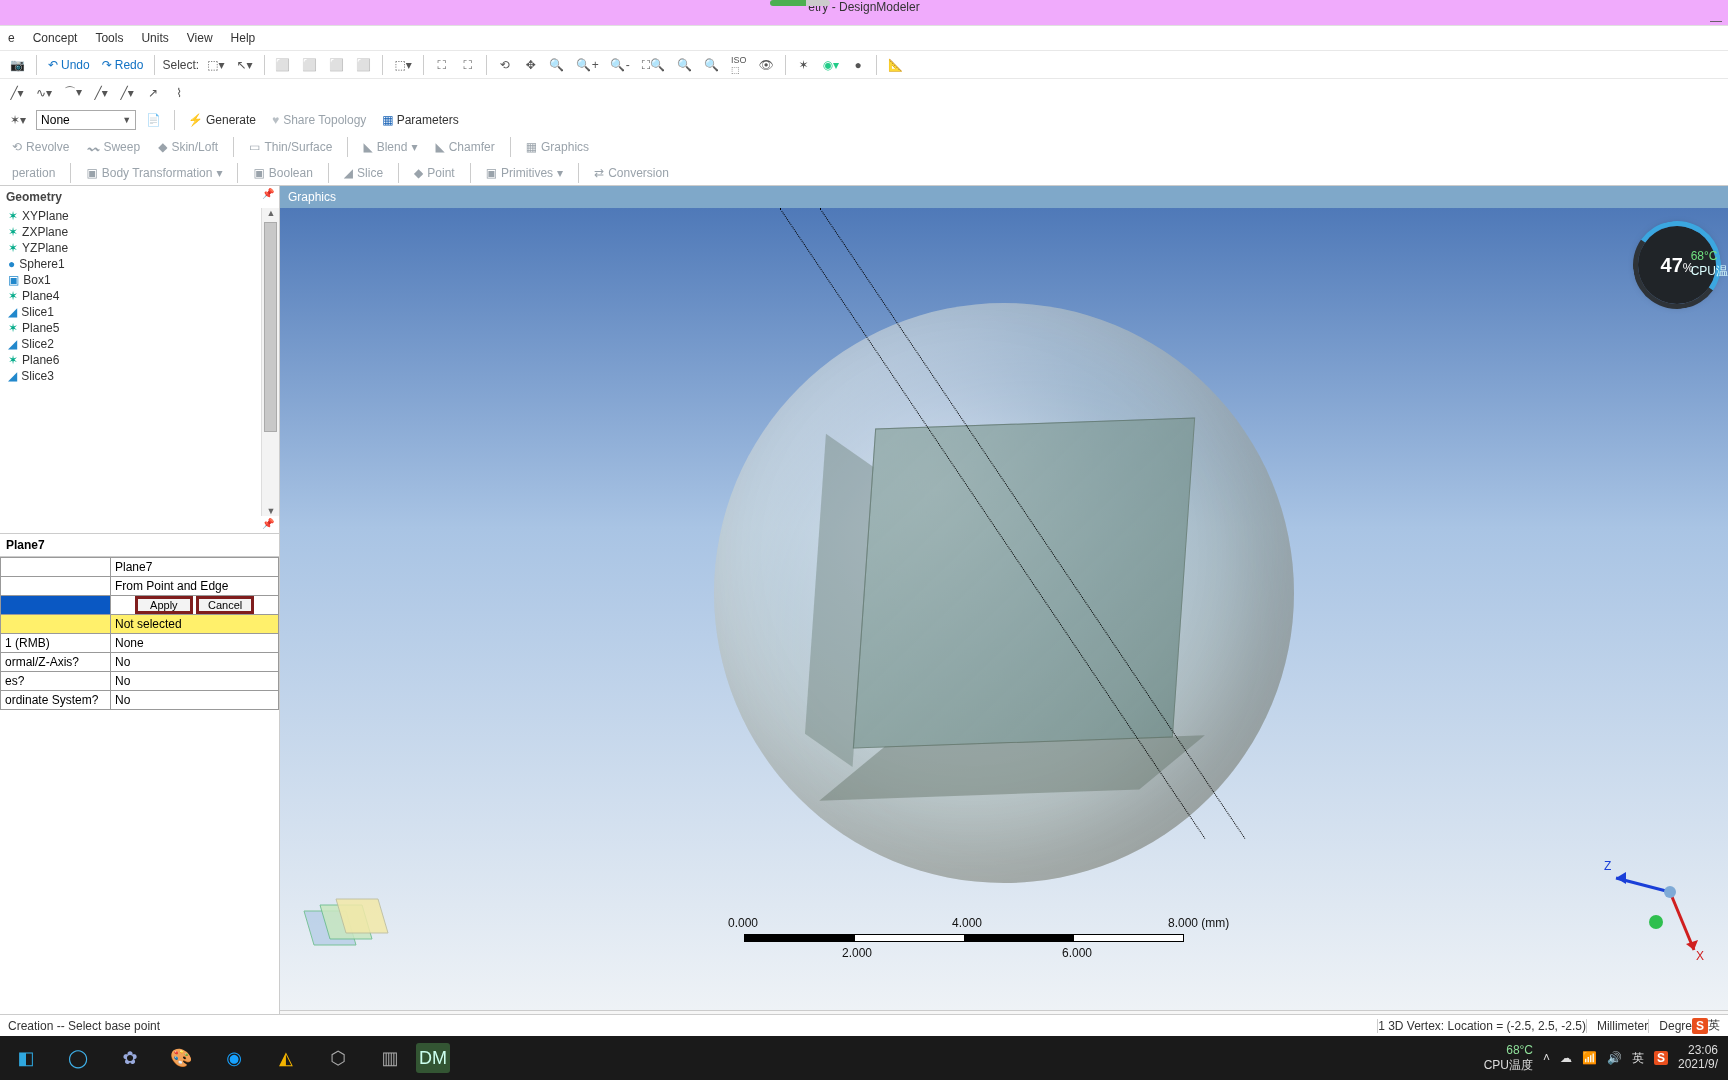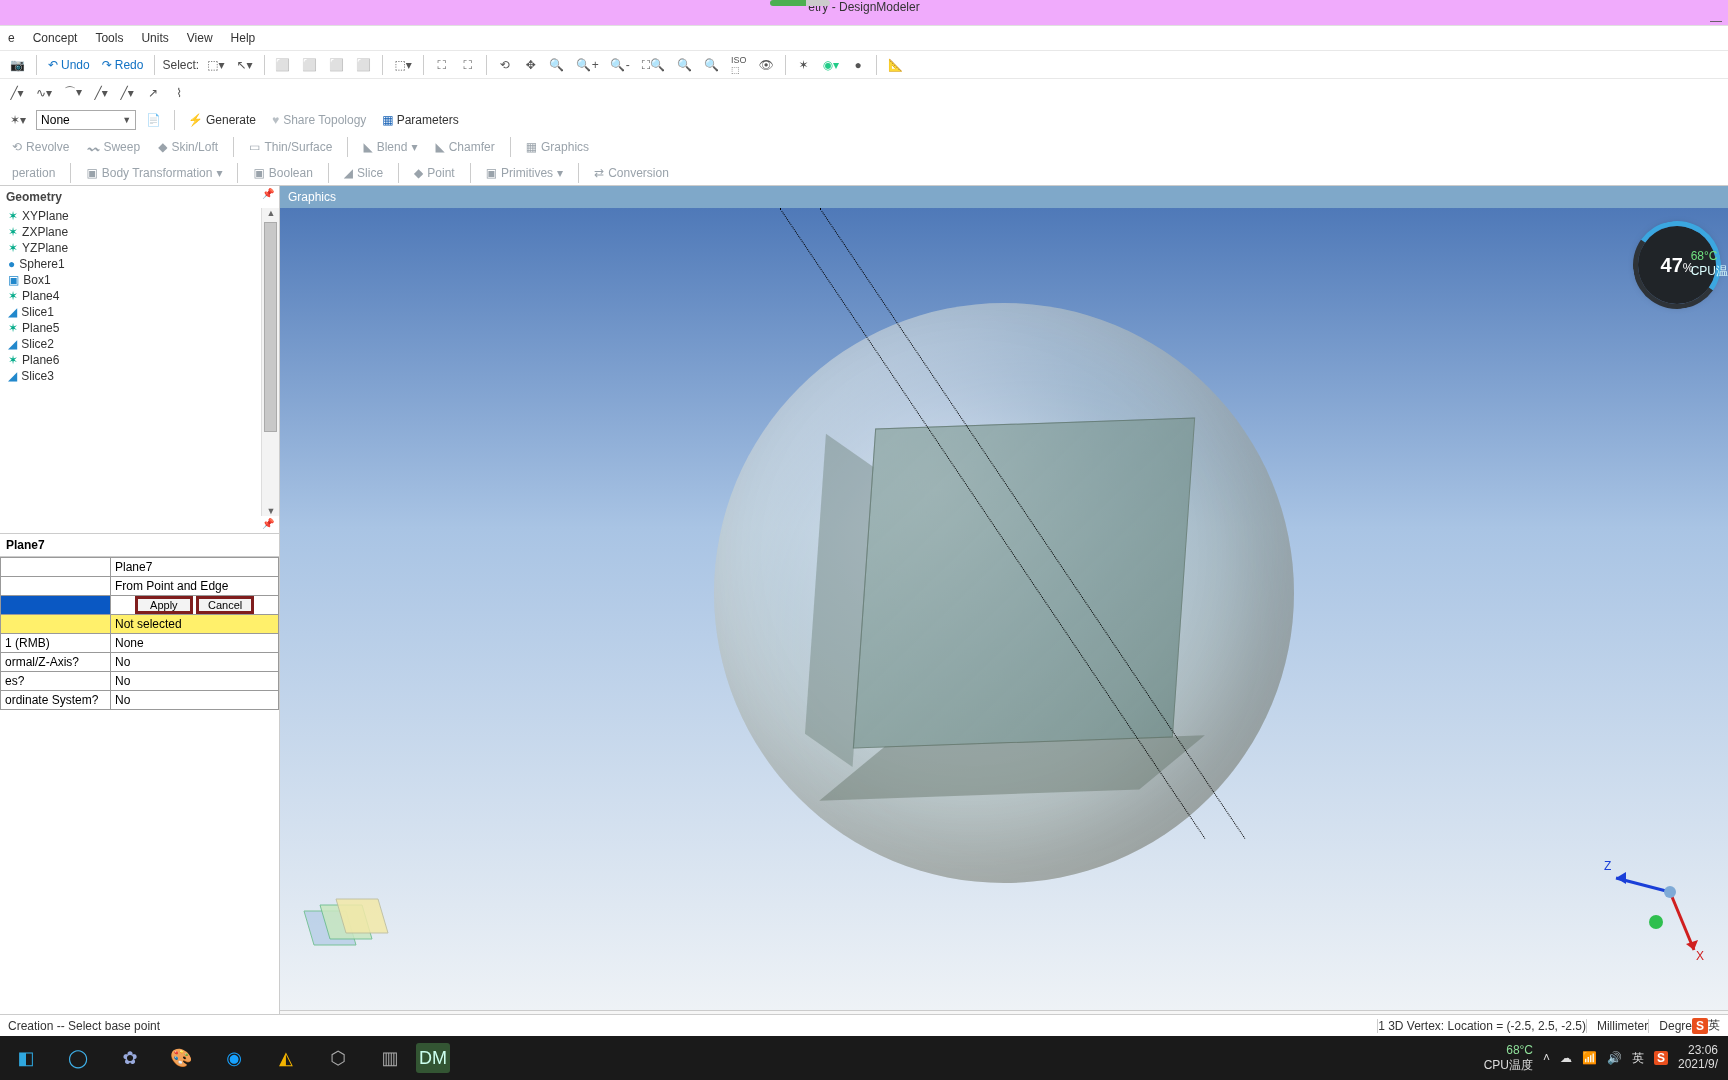--- a/index.html
+++ b/index.html
@@ -330,20 +330,28 @@
       <div class="dline" style="left:540px;top:0;width:760px;transform:rotate(56deg)"></div>
 
       <div class="gauge">
         <div><span class="big">47</span><span>%</span></div>
       </div>
       <div class="gauge2">
         <span class="t">68°C</span>
         <span>CPU温</span>
       </div>
 
+      <div class="ruler">
+        <span class="tick" style="left:4px;top:-4px">0.000</span>
+        <span class="tick" style="left:228px;top:-4px">4.000</span>
+        <span class="tick" style="left:444px;top:-4px">8.000 (mm)</span>
+        <div class="bar"></div>
+        <span class="tick" style="left:118px;top:26px">2.000</span>
+        <span class="tick" style="left:338px;top:26px">6.000</span>
+      </div>
 
       <div class="triad">
         <svg width="110" height="110">
           <line x1="72" y1="40" x2="18" y2="26" stroke="#1a3fd8" stroke-width="3"></line>
           <polygon points="18,26 28,20 28,32" fill="#1a3fd8"></polygon>
           <text x="6" y="18" fill="#1a3fd8" font-size="14">Z</text>
           <line x1="72" y1="40" x2="96" y2="98" stroke="#d01f1f" stroke-width="3"></line>
           <polygon points="96,98 88,92 100,88" fill="#d01f1f"></polygon>
           <text x="98" y="108" fill="#d01f1f" font-size="14">X</text>
           <circle cx="58" cy="70" r="7" fill="#2fbf4f"></circle>

